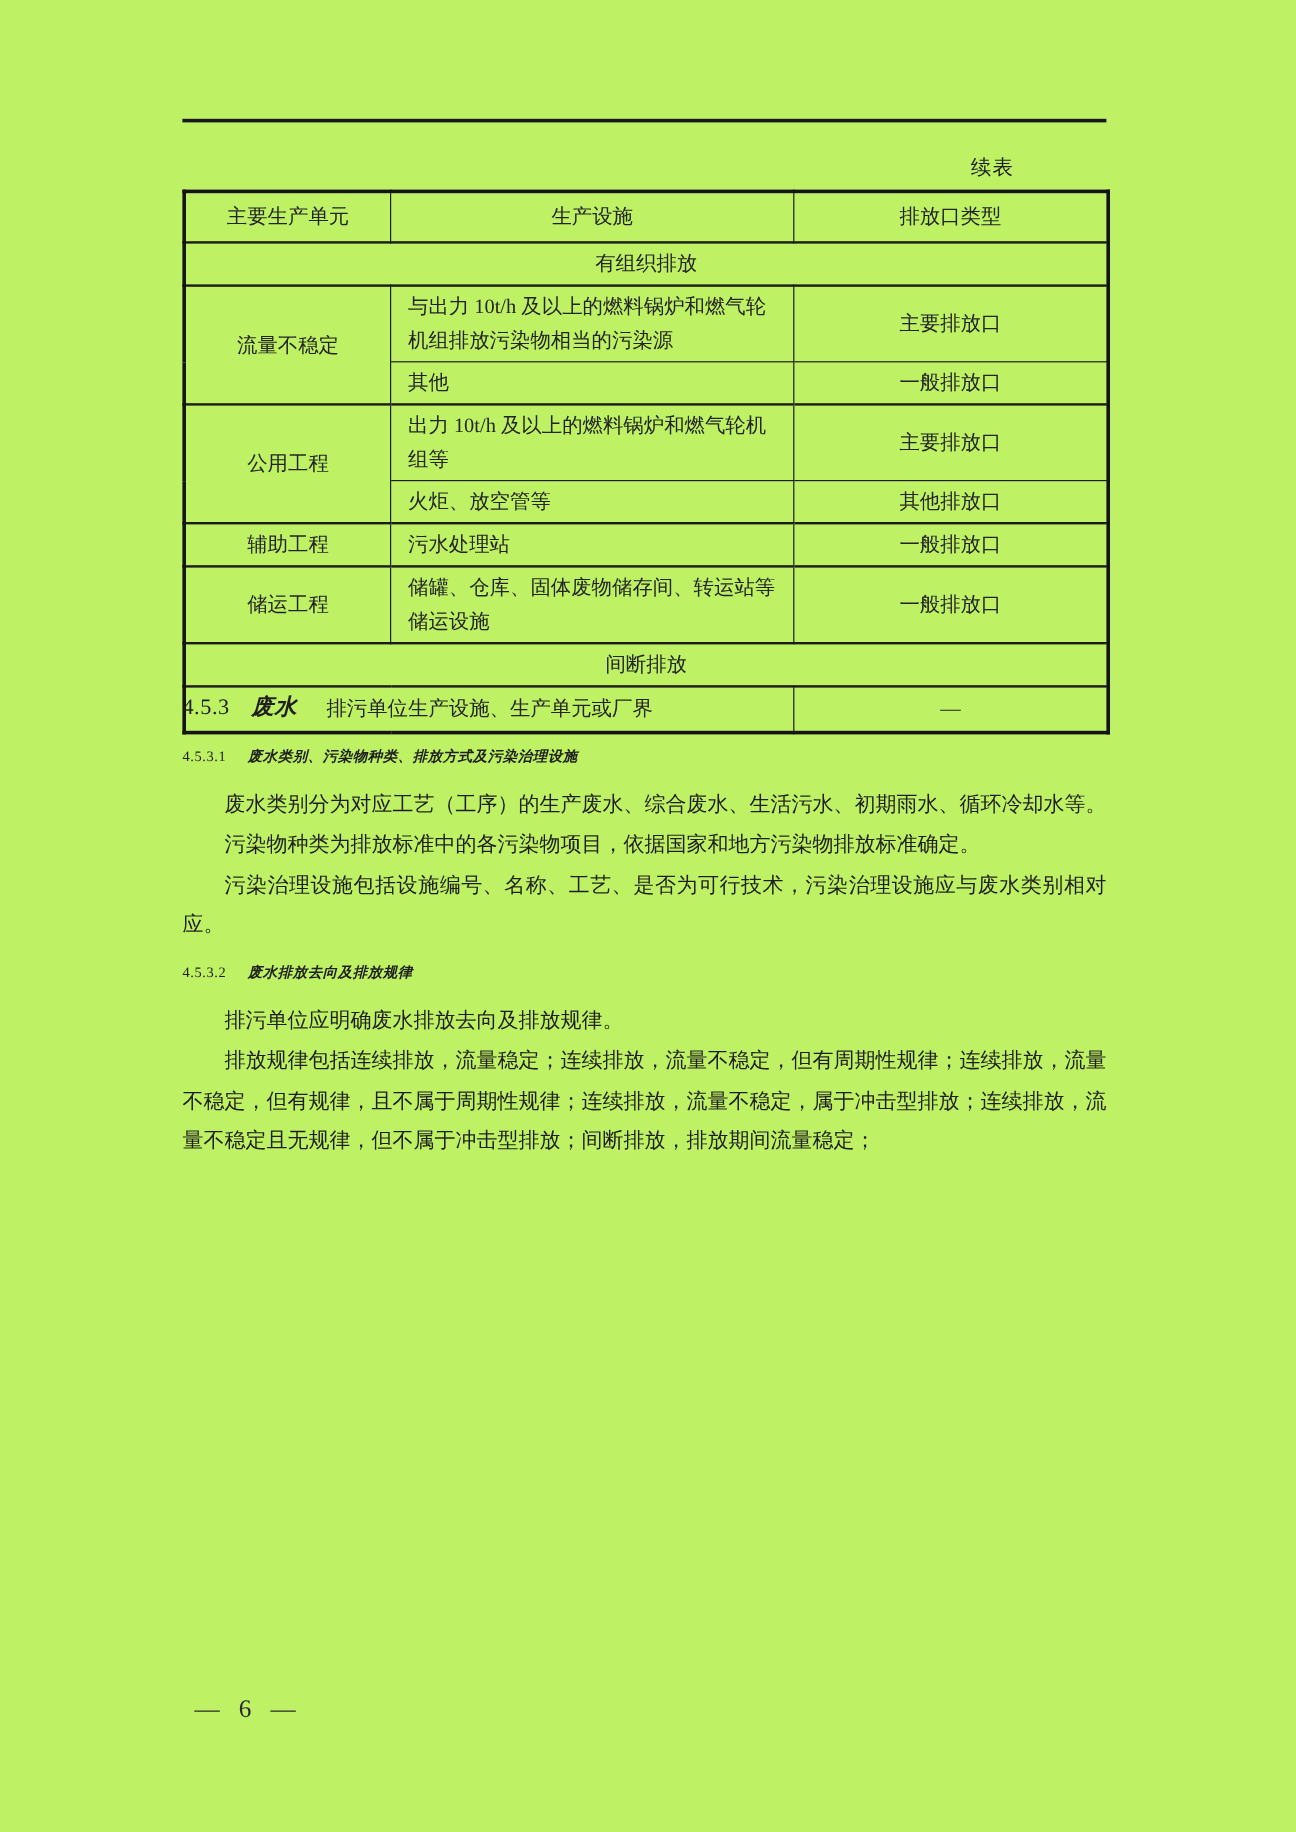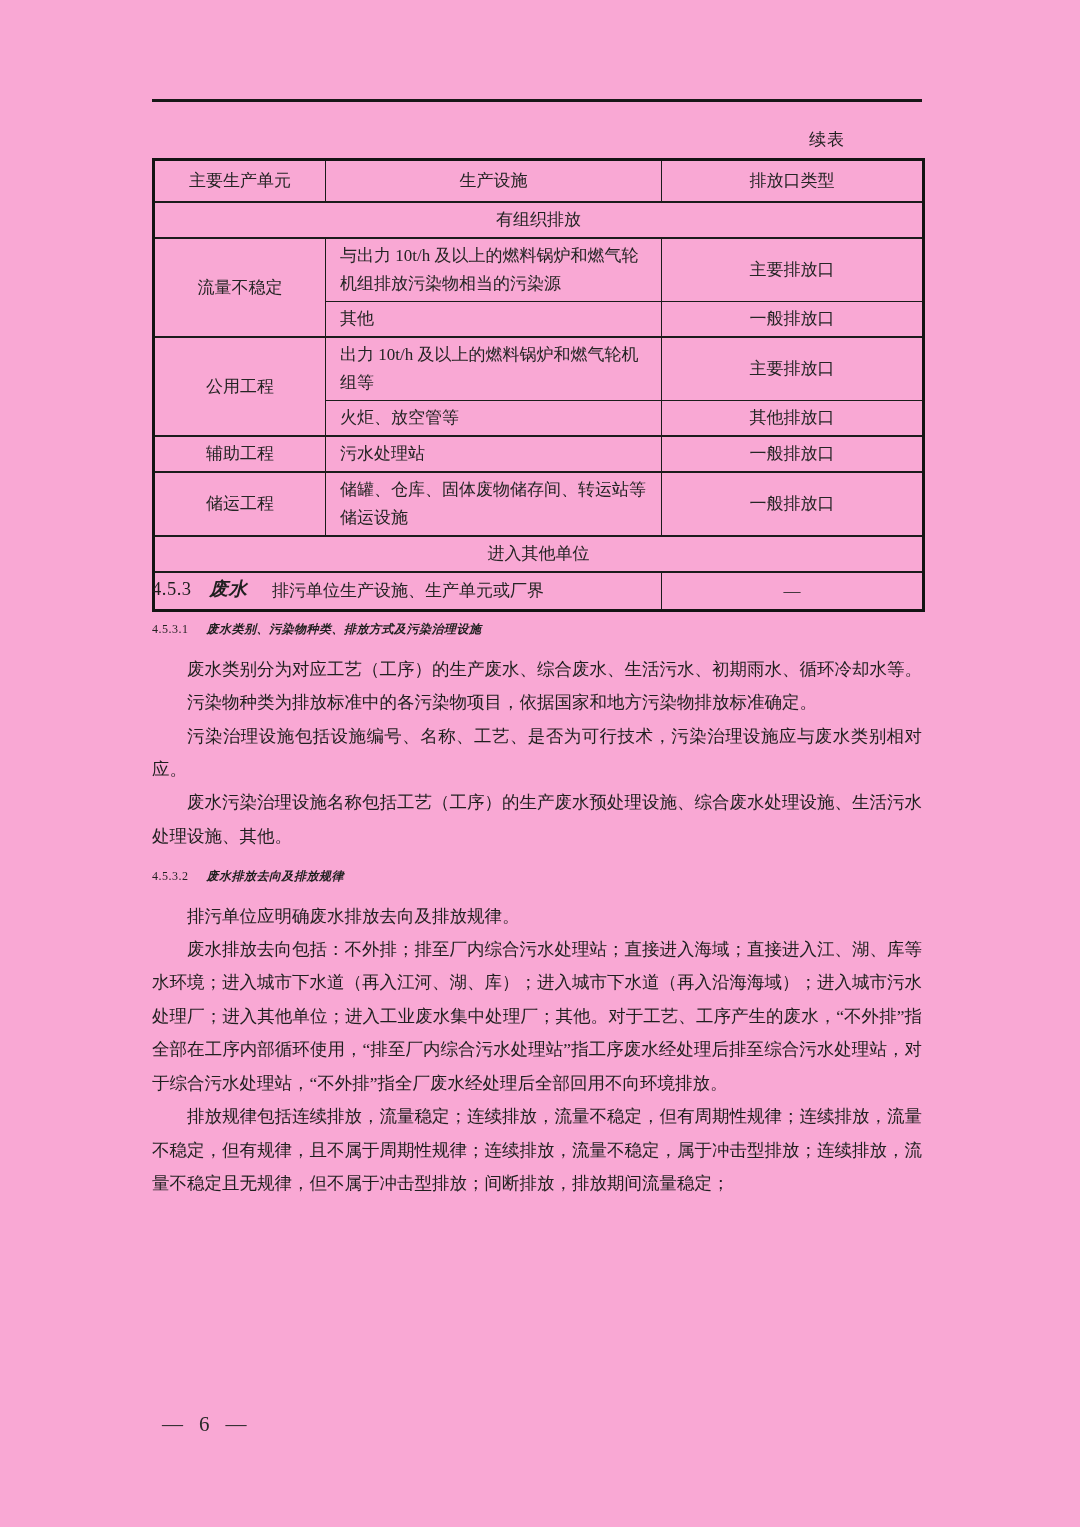--- a/index.html
+++ b/index.html
@@ -1,20 +1,20 @@
 <!DOCTYPE html>
 <html lang="zh"><head>
 <meta charset="utf-8">
 <style>
   html, body { margin: 0; padding: 0; background: #ffffff; }
   .page {
     position: relative;
     width: 1080px;
     height: 1527px;
-    background: #f9a8d4;
+    background: #bef264;
     overflow: hidden;
     color: #1f1f1f;
     font-family: "Liberation Serif", serif;
   }
   .top-rule {
     position: absolute;
     top: 99px; left: 152px;
     width: 770px; height: 3px;
     background: #181818;
   }
@@ -131,45 +131,43 @@
         <td>辅助工程</td>
         <td class="facility">污水处理站</td>
         <td>一般排放口</td>
       </tr>
       <tr class="tall thick-top">
         <td>储运工程</td>
         <td class="facility">储罐、仓库、固体废物储存间、转运站等储运设施</td>
         <td>一般排放口</td>
       </tr>
       <tr class="band">
-        <td colspan="3">进入其他单位</td>
+        <td colspan="3">间断排放</td>
       </tr>
       <tr class="footer-row">
         <td colspan="2">排污单位生产设施、生产单元或厂界</td>
         <td>—</td>
       </tr>
     </tbody>
   </table>
 
   <div class="body-text">
     <h3 class="sec">
       <span class="num">4.5.3</span><span class="ttl">废水</span>
     </h3>
     <h4 class="sec">
       <span class="num">4.5.3.1</span><span class="ttl">废水类别、污染物种类、排放方式及污染治理设施</span>
     </h4>
     <p>废水类别分为对应工艺（工序）的生产废水、综合废水、生活污水、初期雨水、循环冷却水等。</p>
     <p>污染物种类为排放标准中的各污染物项目，依据国家和地方污染物排放标准确定。</p>
     <p>污染治理设施包括设施编号、名称、工艺、是否为可行技术，污染治理设施应与废水类别相对应。</p>
-    <p>废水污染治理设施名称包括工艺（工序）的生产废水预处理设施、综合废水处理设施、生活污水处理设施、其他。</p>
     <h4 class="sec">
       <span class="num">4.5.3.2</span><span class="ttl">废水排放去向及排放规律</span>
     </h4>
     <p>排污单位应明确废水排放去向及排放规律。</p>
-    <p>废水排放去向包括：不外排；排至厂内综合污水处理站；直接进入海域；直接进入江、湖、库等水环境；进入城市下水道（再入江河、湖、库）；进入城市下水道（再入沿海海域）；进入城市污水处理厂；进入其他单位；进入工业废水集中处理厂；其他。对于工艺、工序产生的废水，“不外排”指全部在工序内部循环使用，“排至厂内综合污水处理站”指工序废水经处理后排至综合污水处理站，对于综合污水处理站，“不外排”指全厂废水经处理后全部回用不向环境排放。</p>
     <p>排放规律包括连续排放，流量稳定；连续排放，流量不稳定，但有周期性规律；连续排放，流量不稳定，但有规律，且不属于周期性规律；连续排放，流量不稳定，属于冲击型排放；连续排放，流量不稳定且无规律，但不属于冲击型排放；间断排放，排放期间流量稳定；</p>
   </div>
 
   <div class="page-footer">
     <span class="dash">—</span>
     <span>6</span>
     <span class="dash">—</span>
   </div>
 
 </div>

